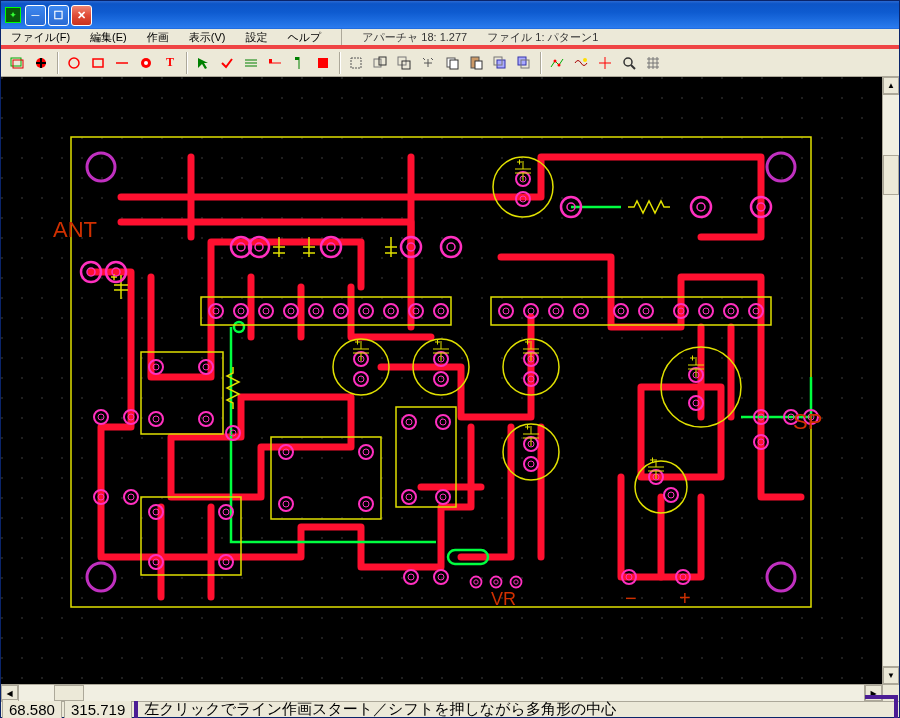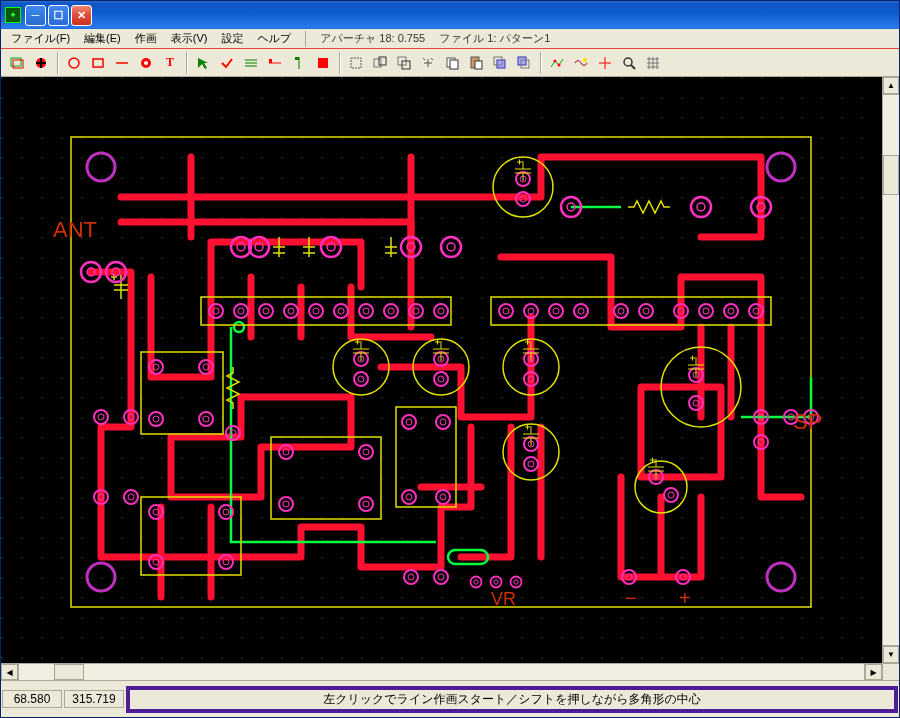--- a/index.html
+++ b/index.html
@@ -8,21 +8,21 @@
 .window { width: 900px; height: 718px; display: flex; flex-direction: column; border: 1px solid #0a246a; }
 
 .titlebar { height: 28px; background: linear-gradient(to bottom, #2a6ad3 0%, #0d55c7 10%, #0e5bd0 40%, #2576e9 88%, #2a7aef 95%, #1b66d8 100%); display: flex; align-items: center; color: white; padding: 0 2px 0 4px; }
 .titlebar-icon { width: 16px; height: 16px; background: #0a5a0a; border: 1px solid #0f0; margin-right: 4px; font-size: 9px; text-align:center; line-height:14px; color:#3f3;}
 .titlebar-text { flex: 1; font-weight: bold; font-size: 13px; text-shadow: 1px 1px 1px rgba(0,0,0,0.3);}
 .win-btns { display: flex; gap: 2px; }
 .win-btn { width: 21px; height: 21px; border-radius: 3px; border: 1px solid #fff; display:flex; align-items:center; justify-content:center; font-family: Marlett, sans-serif; font-size: 11px; font-weight:bold; color:white;}
 .win-min, .win-max { background: linear-gradient(to bottom, #3e88ef, #2a6ad3);}
 .win-close { background: linear-gradient(to bottom, #f08672, #e04b37, #c8321e); }
 
-.menubar { height: 20px; background: #ece9d8; display: flex; align-items: center; border-bottom: 1px solid #ef4444; padding: 0 4px; gap: 2px; }
+.menubar { height: 20px; background: #ece9d8; display: flex; align-items: center; border-bottom: 4px solid #ef4444; padding: 0 4px; gap: 8px; }
 .menu-item { padding: 2px 6px; cursor: default; }
 .menu-sep { width: 1px; height: 16px; background: #aca899; margin: 0 6px; }
 .menu-static { padding: 1px 6px; color: #333; }
 
 .toolbar { height: 28px; background: #ece9d8; display: flex; align-items: center; border-bottom: 1px solid #aca899; padding: 0 4px; gap: 0; }
 .tool-btn { width: 22px; height: 22px; border: 1px solid transparent; display:flex; align-items:center; justify-content:center; font-size: 12px; cursor:default; margin: 0 1px; position:relative;}
 .tool-sep { width: 1px; height: 22px; background: #aca899; margin: 0 4px; box-shadow: 1px 0 0 #fff;}
 .tool-btn svg { width: 16px; height: 16px; }
 
 .workspace { flex: 1; display: flex; overflow: hidden; }
@@ -32,21 +32,21 @@
 .hscroll { height: 17px; background:#ece9d8; display:flex; border-top:1px solid #aca899;}
 .hscroll .track { flex:1; background: #f1efe2; border-left:1px solid #aca899; border-right:1px solid #aca899; position:relative;}
 .hscroll .thumb { position:absolute; left:35px; top:0; bottom:0; width:30px; background:#ece9d8; border:1px solid #aca899;}
 .hscroll .sb-btn { width:17px; background:#ece9d8; border:1px solid #aca899; display:flex; align-items:center; justify-content:center; font-size:8px;}
 
 .vscroll { width: 17px; background:#ece9d8; display:flex; flex-direction:column; border-left:1px solid #aca899;}
 .vscroll .track { flex:1; background:#f1efe2; position:relative; border-top:1px solid #aca899; border-bottom:1px solid #aca899;}
 .vscroll .thumb { position:absolute; top:60px; left:0; right:0; height:40px; background:#ece9d8; border:1px solid #aca899;}
 .vscroll .sb-btn { height:17px; background:#ece9d8; border:1px solid #aca899; display:flex; align-items:center; justify-content:center; font-size:8px;}
 
-.statusbar { height: 37px; background: #ece9d8; display: flex; align-items: center; border-top: 1px solid #aca899; font-size: 12px; text-align: center; }
+.statusbar { height: 16px; background: #ece9d8; display: flex; align-items: center; border-top: 1px solid #aca899; font-size: 15px; }
 .status-cell { padding: 1px 6px; border: 1px solid #aca899; margin: 1px; min-width: 60px; background:#ece9d8;}
 .status-msg { flex: 1; padding: 1px 6px; border: 4px solid #4c1d95; margin:1px;}
 </style>
 </head>
 <body>
 
 <div class="window">
   <div class="titlebar">
     <div class="titlebar-icon">✦</div>
     <div class="win-btns">
@@ -57,21 +57,21 @@
   </div>
 
   <div class="menubar">
     <div class="menu-item">ファイル(F)</div>
     <div class="menu-item">編集(E)</div>
     <div class="menu-item">作画</div>
     <div class="menu-item">表示(V)</div>
     <div class="menu-item">設定</div>
     <div class="menu-item">ヘルプ</div>
     <div class="menu-sep"></div>
-    <div class="menu-static">アパーチャ 18: 0.755</div>
+    <div class="menu-static">アパーチャ 18: 1.277</div>
     <div class="menu-static">ファイル 1: パターン1</div>
   </div>
 
   <div class="toolbar">
     <div class="tool-btn">
         <svg viewBox="0 0 16 16">
           <rect x="2" y="3" width="10" height="8" fill="none" stroke="#0a0"></rect>
           <rect x="4" y="5" width="10" height="8" fill="none" stroke="#d00"></rect>
         </svg>
       </div>

